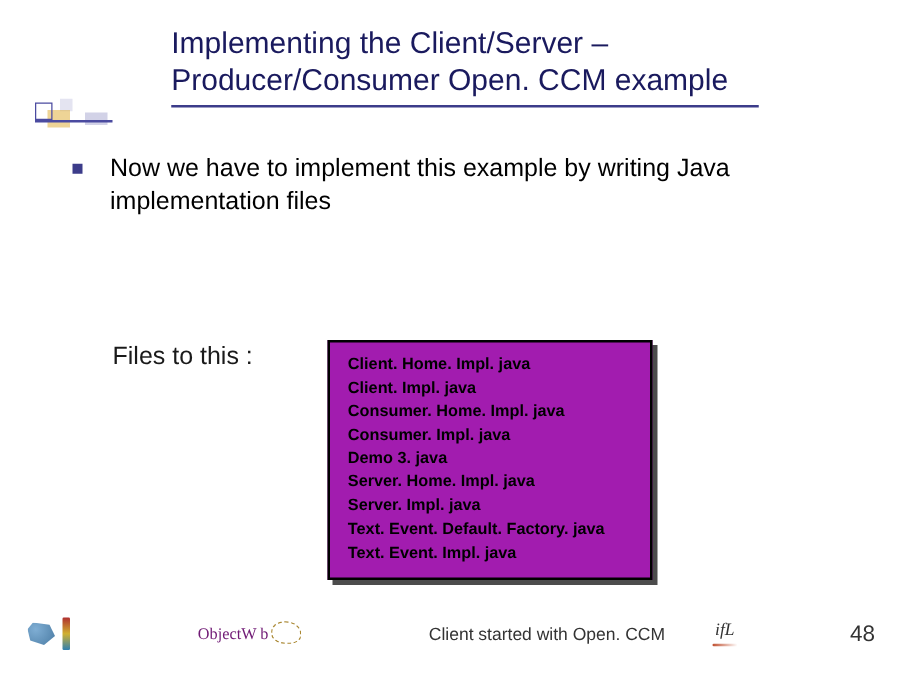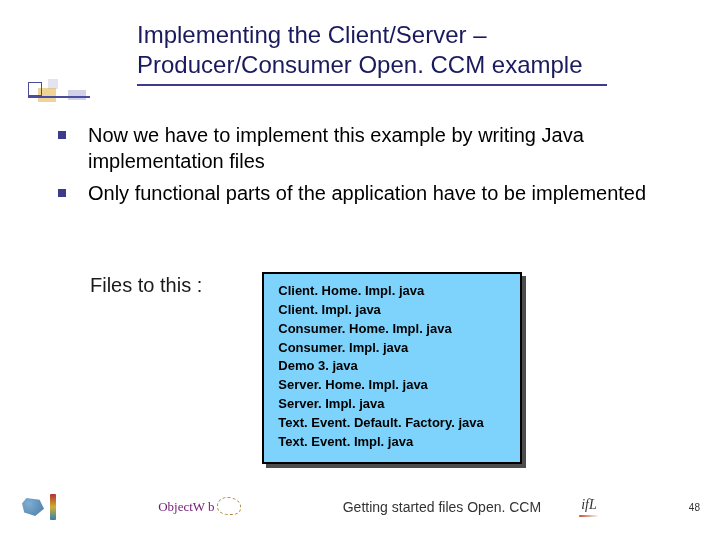--- a/index.html
+++ b/index.html
@@ -91,21 +91,21 @@
     right: 40px;
     display: flex;
     gap: 60px;
   }
   .files-label {
     font-size: 20px;
     color: #1a1a1a;
     margin-top: 2px;
   }
   .files-box {
-    background: #7dd3fc;
+    background: #a21caf;
     border: 2px solid #000000;
     padding: 8px 14px 10px 14px;
     min-width: 260px;
     box-shadow: 4px 4px 0 rgba(0,0,0,0.7);
   }
   .files-box div {
     font-size: 13px;
     font-weight: bold;
     color: #000;
     line-height: 1.45;
@@ -176,21 +176,21 @@
   .footer .ifl::after {
     content: "";
     position: absolute;
     bottom: 0; left: -2px; right: -2px;
     height: 2px;
     background: linear-gradient(90deg, #c05030, transparent);
     border-radius: 2px;
   }
   .footer .pagenum {
     margin-left: auto;
-    font-size: 10px;
+    font-size: 18px;
     color: #333;
   }
 </style>
 </head>
 <body>
 
 <div class="title-area">
   <div class="title">Implementing the Client/Server – Producer/Consumer Open. CCM example</div>
   <div class="title-rule"></div>
 </div>
@@ -200,24 +200,20 @@
   <div class="yellow-sq"></div>
   <div class="blue-sq s1"></div>
   <div class="blue-sq s2"></div>
   <div class="line"></div>
 </div>
 
 <div class="bullets">
   <div class="bullet">
     <div class="marker"></div>
     <div class="text">Now we have to implement this example by writing Java implementation files</div>
-  </div>
-  <div class="bullet">
-    <div class="marker"></div>
-    <div class="text">Only functional parts of the application have to be implemented</div>
   </div>
 </div>
 
 <div class="files-row">
   <div class="files-label">Files to this :</div>
   <div class="files-box">
     <div>Client. Home. Impl. java</div>
     <div>Client. Impl. java</div>
     <div>Consumer. Home. Impl. java</div>
     <div>Consumer. Impl. java</div>
@@ -225,16 +221,16 @@
     <div>Server. Home. Impl. java</div>
     <div>Server. Impl. java</div>
     <div>Text. Event. Default. Factory. java</div>
     <div>Text. Event. Impl. java</div>
   </div>
 </div>
 
 <div class="footer">
   <div class="left-logo"></div>
   <div class="center-logo">ObjectW b</div>
-  <div class="caption">Getting started files Open. CCM</div>
+  <div class="caption">Client started with Open. CCM</div>
   <div class="ifl">ifL</div>
   <div class="pagenum">48</div>
 </div>
 
 </body></html>

